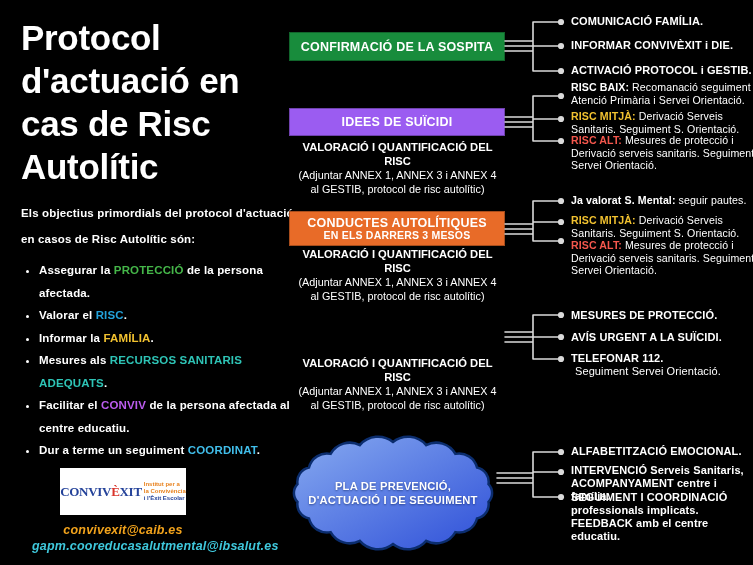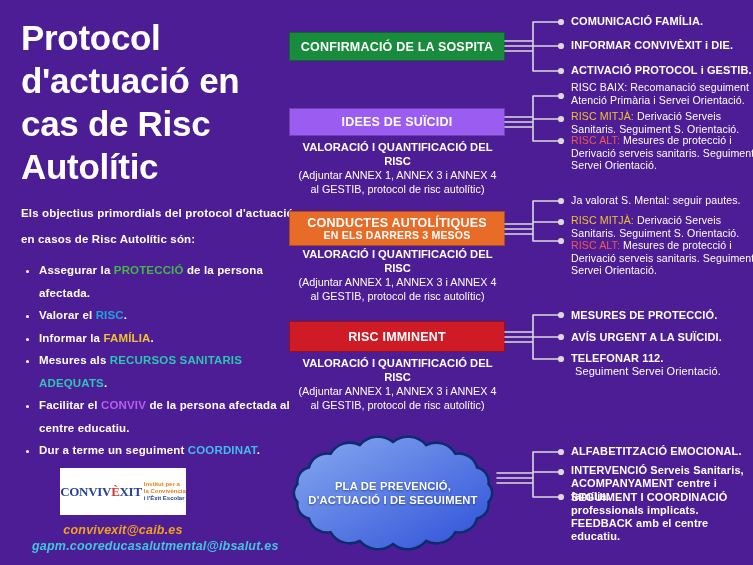--- a/index.html
+++ b/index.html
@@ -62,29 +62,29 @@
     display:flex;flex-direction:column;align-items:center;justify-content:center;
     color:#ffffff;font-weight:700;font-size:11.2px;line-height:14.5px;text-align:center;letter-spacing:.2px;
     text-shadow:0 1px 2px rgba(5,25,80,.55);
   }
   
   .connectors{position:absolute;left:0;top:0;pointer-events:none;}
   .branch{
     position:absolute;left:571px;width:186px;
     color:#ffffff;font-size:10.6px;line-height:12.5px;letter-spacing:.1px;
   }
-  .branch .lead{font-weight:400;margin-right:3px;}
+  .branch .lead{font-weight:700;margin-right:3px;}
   .b-bold{font-weight:700;font-size:11px;line-height:13px;}
   .branch .blk{display:block;}
   .branch .sub{display:block;font-weight:400;padding-left:4px;}
 </style>
 </head>
 <body>
 
-<div class="poster" style="background: #4c1d95;">
+<div class="poster" style="background: #000000;">
 
   <h1 class="title">Protocol d'actuació en cas de Risc Autolític</h1>
 
   <div class="objectives">
     <p class="intro">Els objectius primordials del protocol d'actuació en casos de Risc Autolític són:</p>
     <ul>
       <li><span>Assegurar la </span><span style="color: rgb(69, 182, 73);">PROTECCIÓ</span><span> de la persona afectada.</span></li>
       <li><span>Valorar el </span><span style="color: rgb(35, 163, 220);">RISC</span><span>.</span></li>
       <li><span>Informar la </span><span style="color: rgb(242, 194, 48);">FAMÍLIA</span><span>.</span></li>
       <li><span>Mesures als </span><span style="color: rgb(46, 196, 182);">RECURSOS SANITARIS ADEQUATS</span><span>.</span></li>
@@ -126,23 +126,20 @@
   <div class="flow-box" id="box-orange" style="background: rgb(232, 107, 40);">
     <span>CONDUCTES AUTOLÍTIQUES</span>
     <span class="l2">EN ELS DARRERS 3 MESOS</span>
   </div>
   <div class="valoracio" style="top:247px">
     <div class="vt">VALORACIÓ I QUANTIFICACIÓ DEL RISC</div>
     <div>(Adjuntar ANNEX 1, ANNEX 3 i ANNEX 4</div>
     <div>al GESTIB, protocol de risc autolític)</div>
   </div>
 
-  <div class="flow-box" id="box-red" style="background: rgb(206, 27, 38);">
-    <span>RISC IMMINENT</span>
-  </div>
   <div class="valoracio" style="top:356px">
     <div class="vt">VALORACIÓ I QUANTIFICACIÓ DEL RISC</div>
     <div>(Adjuntar ANNEX 1, ANNEX 3 i ANNEX 4</div>
     <div>al GESTIB, protocol de risc autolític)</div>
   </div>
 
   <div class="cloud-wrap">
     <svg width="214" height="122" viewBox="0 0 214 122">
       <defs>
         <linearGradient id="cg" x1="0%" y1="0%" x2="100%" y2="100%">

